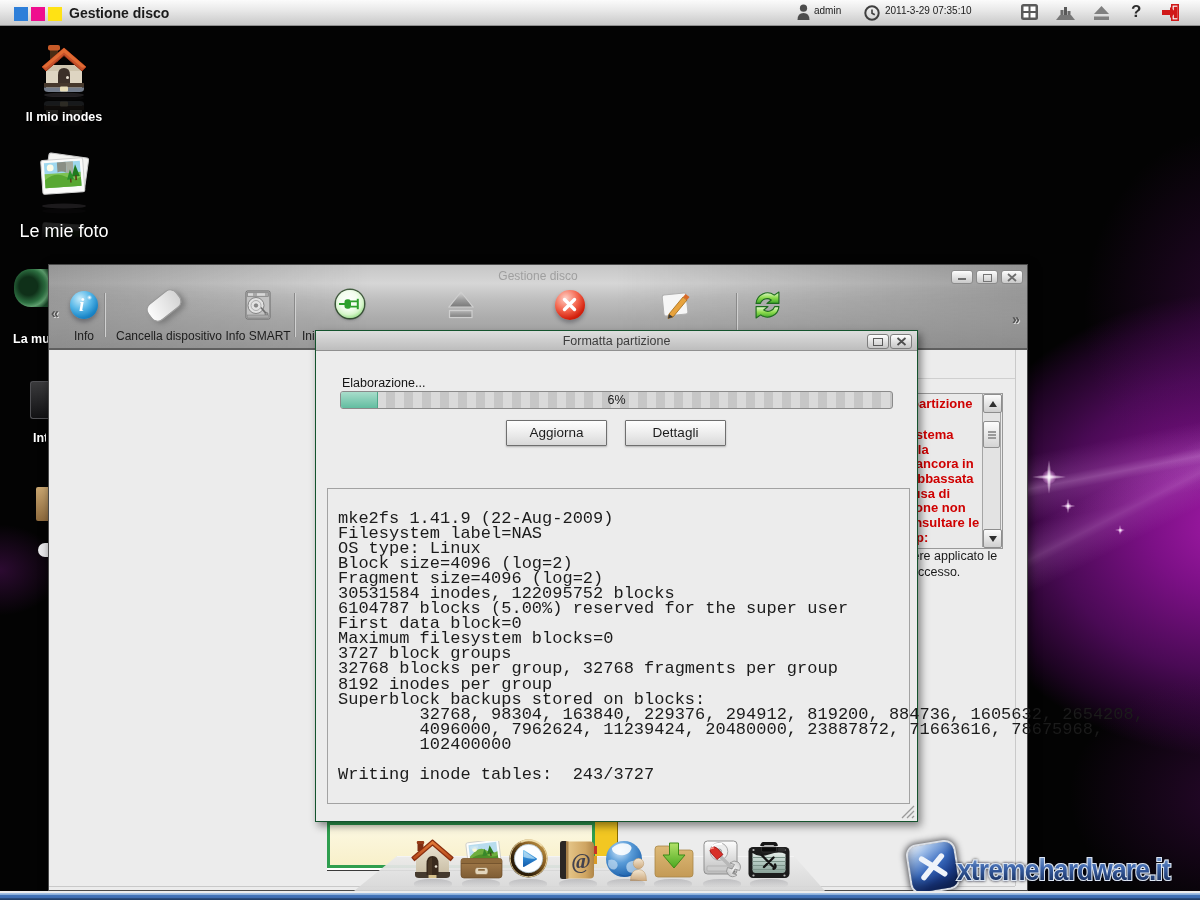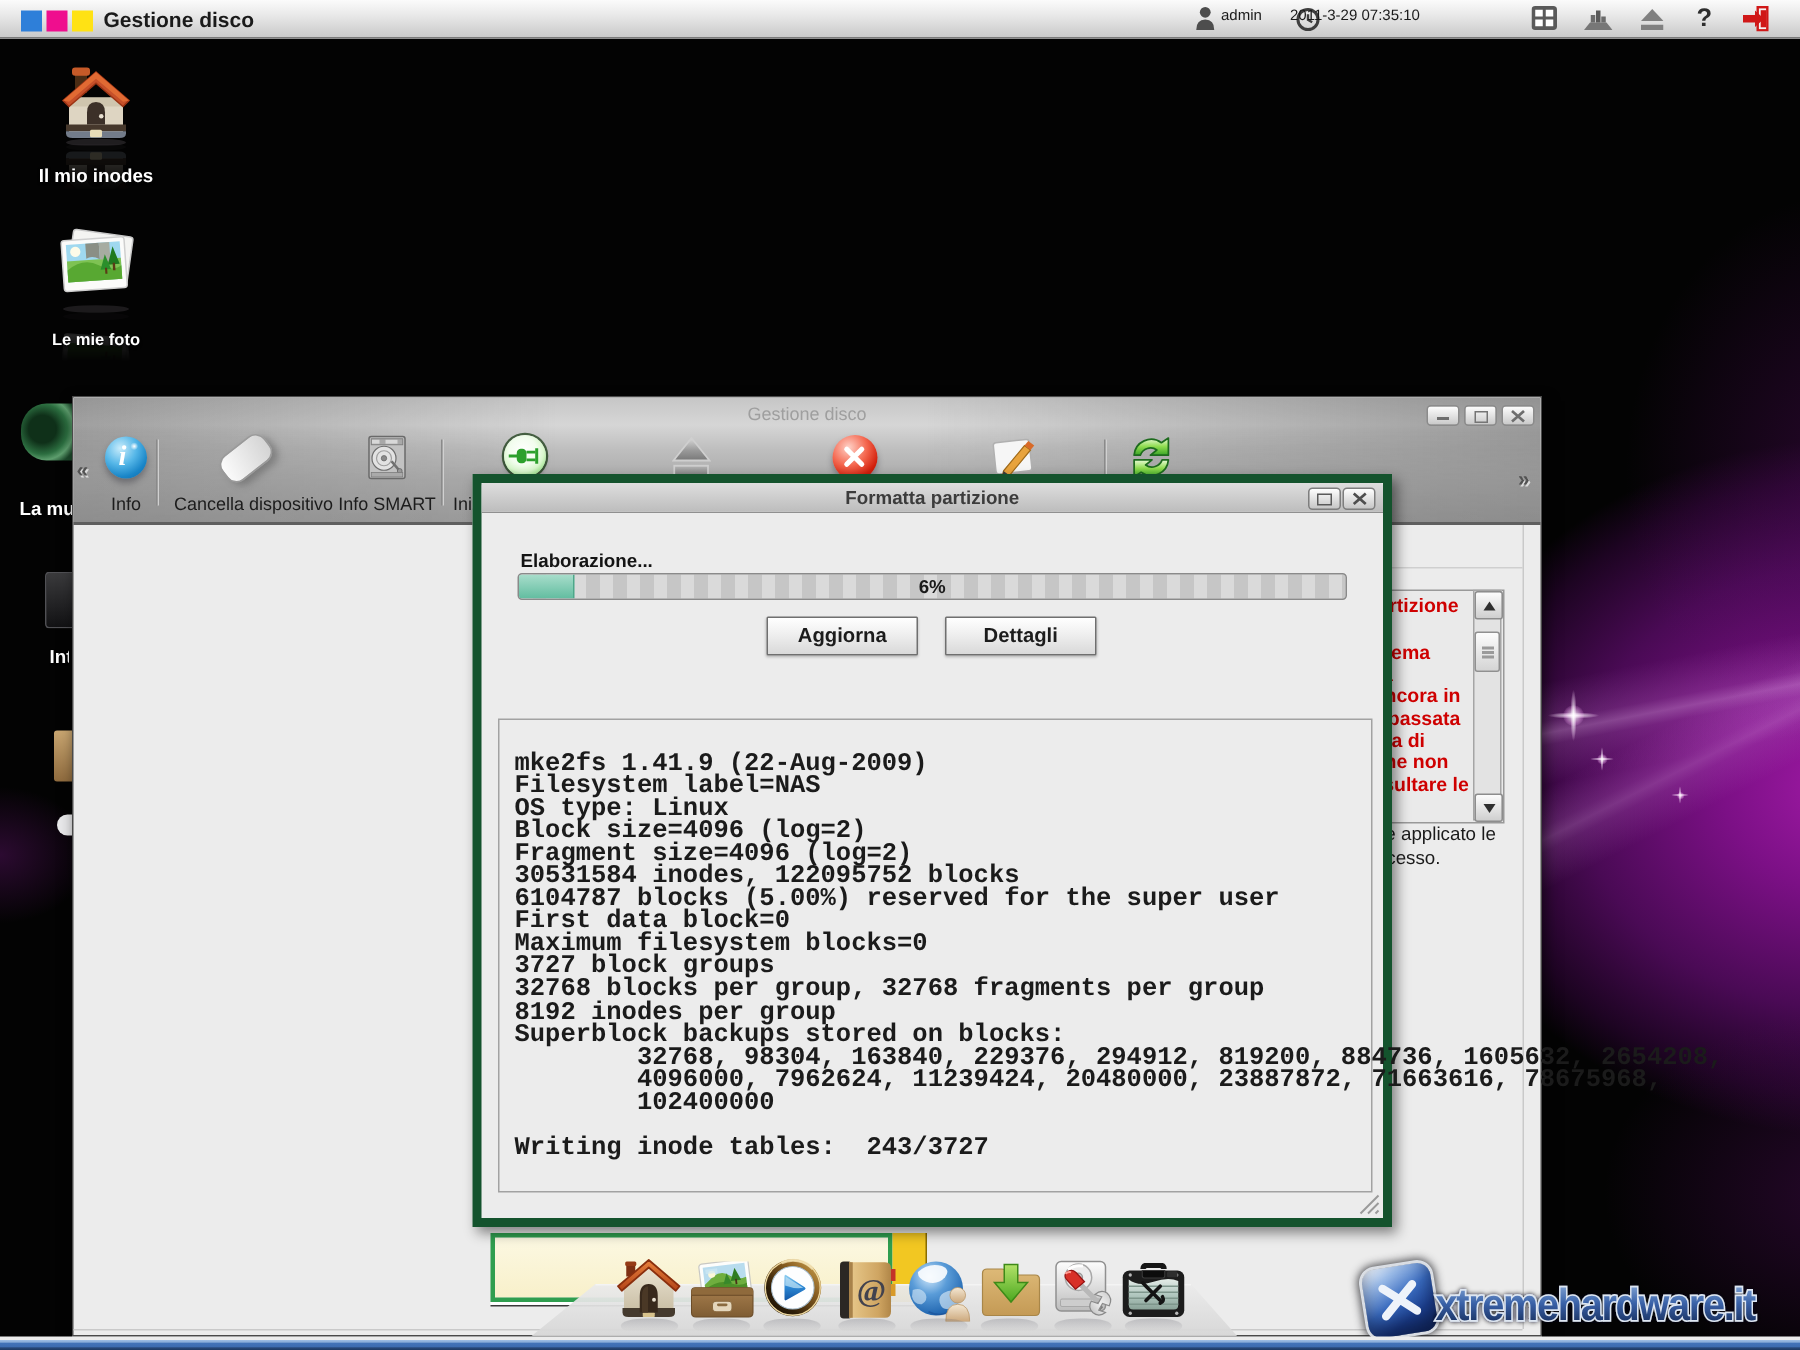--- a/index.html
+++ b/index.html
@@ -31,21 +31,21 @@
 .chev{position:absolute;font-size:14px;font-weight:bold;color:#525252;text-shadow:1px 1px 0 #dcdcdc;}
 
 #tree{position:absolute;left:11px;top:110px;width:247px;height:511px;background:#fff;border:1px solid #8e8e8e;}
 
 .redln{position:absolute;font-weight:bold;font-size:13px;color:#cf0000;white-space:nowrap;}
 .blkln{position:absolute;font-size:12.5px;color:#1a1a1a;white-space:nowrap;}
 
 .sbtn{position:absolute;width:17px;height:17px;background:linear-gradient(#fcfcfc,#cfcfcf);border:1px solid #8d8d8d;border-radius:2px;}
 .arr{position:absolute;left:50%;top:50%;width:0;height:0;transform:translate(-50%,-50%);}
 
-#dlg{position:absolute;left:315px;top:316px;width:601px;height:490px;background:#ececec;border:6px solid #14532d;box-shadow:3px 4px 8px rgba(0,0,0,.45);font-weight:bold;}
+#dlg{position:absolute;left:315px;top:330px;width:601px;height:490px;background:#ececec;border:1px solid #14532d;box-shadow:3px 4px 8px rgba(0,0,0,.45);}
 #dtitle{position:absolute;left:0;top:0;width:100%;height:19px;background:linear-gradient(#dedede,#bdbdbd);border-bottom:1px solid #909090;border-radius:2px 2px 0 0;}
 #dtitle .t{position:absolute;width:100%;text-align:center;top:3px;font-size:12.5px;color:#3c3c3c;}
 .dbtn{position:absolute;top:3px;width:20px;height:13px;border:1px solid #7e7e7e;border-radius:3px;background:linear-gradient(#fefefe,#c6c6c6);}
 .pill{position:absolute;width:99px;height:24px;border:1px solid #6f6f6f;border-radius:1px;background:linear-gradient(#ffffff,#efefef 45%,#d9d9d9);text-align:center;font-size:13.5px;color:#1c1c1c;line-height:23px;box-shadow:0 1px 2px rgba(0,0,0,.25);}
 #cons{position:absolute;left:11px;top:157px;width:583px;height:316px;border:1px solid #a2a2a2;background:#ececec;font-family:"Liberation Mono",monospace;font-size:17px;line-height:15.05px;color:#1b1b1b;white-space:pre;padding:22px 0 0 10px;box-sizing:border-box;}
 
 .dicon{position:absolute;}
 
 .hdd{width:14px;height:15px;background:linear-gradient(#e8e8e8,#9a9a9a);border:1px solid #4e4e4e;border-radius:1.5px;position:relative;}
 .hdd:before{content:"";position:absolute;left:1.5px;top:2px;width:7px;height:7px;border-radius:50%;background:radial-gradient(circle at 35% 35%,#ffffff,#c2c2c2 60%,#8e8e8e);border:1px solid #6e6e6e;}
@@ -138,21 +138,21 @@
   <path d="M24 13 L33 13 L33 24 Q28 21 24 23 Z" fill="#8a8f85"></path>
   <path d="M33 13 L40 13 L40 27 Q36 24 33 24 Z" fill="#a7aca1"></path>
   <circle cx="17" cy="18" r="3.4" fill="#fdfbe8"></circle>
   <path d="M38 28 L42 16 L46 28 Z" fill="#1f7a1f"></path>
         <rect x="41.3" y="27" width="1.6" height="5" fill="#5c3a16"></rect>
   <path d="M33 31 L36.5 21 L40 31 Z" fill="#2b8f2b"></path>
         <rect x="36" y="30" width="1.4" height="4" fill="#5c3a16"></rect>
  </g>
  <ellipse cx="30" cy="57" rx="22" ry="2.5" fill="rgba(120,110,120,.22)"></ellipse>
 </svg>
-<div class="abs" style="left:0px;top:221px;width:128px;text-align:center;font-weight:bold;font-size:11px;color:#fff;text-shadow:0 1px 2px #000;">Le mie foto</div>
+<div class="abs" style="left:0px;top:221px;width:128px;text-align:center;font-weight:normal;font-size:18px;color:#fff;text-shadow:0 1px 2px #000;">Le mie foto</div>
 
 <div class="abs" style="left:14px;top:269px;width:34px;height:38px;border-radius:50% 0 0 50%/46% 0 0 46%;background:radial-gradient(circle at 42% 45%, #0f3019 32%, #2c6e40 58%, #5e9e6e 72%, #1d4a2c 88%);"></div>
 <div class="abs" style="left:13px;top:332px;width:35px;height:13px;overflow:hidden;font-weight:bold;font-size:12.5px;color:#fff;text-shadow:0 1px 2px #000;white-space:nowrap;">La musica</div>
 <div class="abs" style="left:30px;top:381px;width:18px;height:36px;background:linear-gradient(#3a3a3c,#121214);border-radius:3px 0 0 3px;border:1px solid #505054;border-right:none;"></div>
 <div class="abs" style="left:33px;top:431px;width:13px;height:13px;overflow:hidden;font-weight:bold;font-size:12.5px;color:#fff;text-shadow:0 1px 2px #000;white-space:nowrap;">Internet</div>
 <div class="abs" style="left:36px;top:487px;width:12px;height:34px;background:linear-gradient(#c9a671,#8f6b3e);border-radius:2px 0 0 2px;"></div>
 <div class="abs" style="left:38px;top:543px;width:10px;height:14px;border-radius:7px 0 0 7px;background:#e8e8ea;"></div>
 
 <div id="win">
  <div id="whead"></div>
@@ -531,21 +531,21 @@
  <div class="txt" style="left:69px;font-weight:bold;font-size:14px;">Gestione disco</div>
  <svg class="tbicon" style="left:797px;" width="13" height="17" viewBox="0 0 13 17">
         <circle cx="6.5" cy="4.2" r="3.6" fill="#4d4d4d"></circle>
         <path d="M0.5 16 Q0.5 9 6.5 9 Q12.5 9 12.5 16 Z" fill="#4d4d4d"></path>
       </svg>
  <div class="txt" style="left:814px;">admin</div>
  <svg class="tbicon" style="left:864px;top:5px;" width="16" height="16" viewBox="0 0 16 16">
         <circle cx="8" cy="8" r="6.7" fill="none" stroke="#3f3f3f" stroke-width="2"></circle>
         <path d="M8 4.5 V8.2 L10.8 9.8" stroke="#3f3f3f" stroke-width="1.6" fill="none"></path>
       </svg>
- <div class="txt" style="left:860px;">2011-3-29 07:35:10</div>
+ <div class="txt" style="left:885px;">2011-3-29 07:35:10</div>
  <svg class="tbicon" style="left:1021px;" width="17" height="16" viewBox="0 0 17 16">
         <rect x="0" y="0" width="17" height="16" rx="2.5" fill="#5a5a5a"></rect>
         <rect x="2.5" y="2.5" width="5" height="4.5" fill="#fff"></rect>
         <rect x="9.5" y="2.5" width="5" height="4.5" fill="#fff"></rect>
         <rect x="2.5" y="9" width="5" height="4.5" fill="#fff"></rect>
         <rect x="9.5" y="9" width="5" height="4.5" fill="#fff"></rect>
       </svg>
  <svg class="tbicon" style="left:1056px;top:6px;" width="19" height="14" viewBox="0 0 19 14">
         <path d="M4 9 L15 9 L19 14 L0 14 Z" fill="#777"></path>
         <rect x="4.5" y="4" width="3" height="5" fill="#6b6b6b"></rect>

